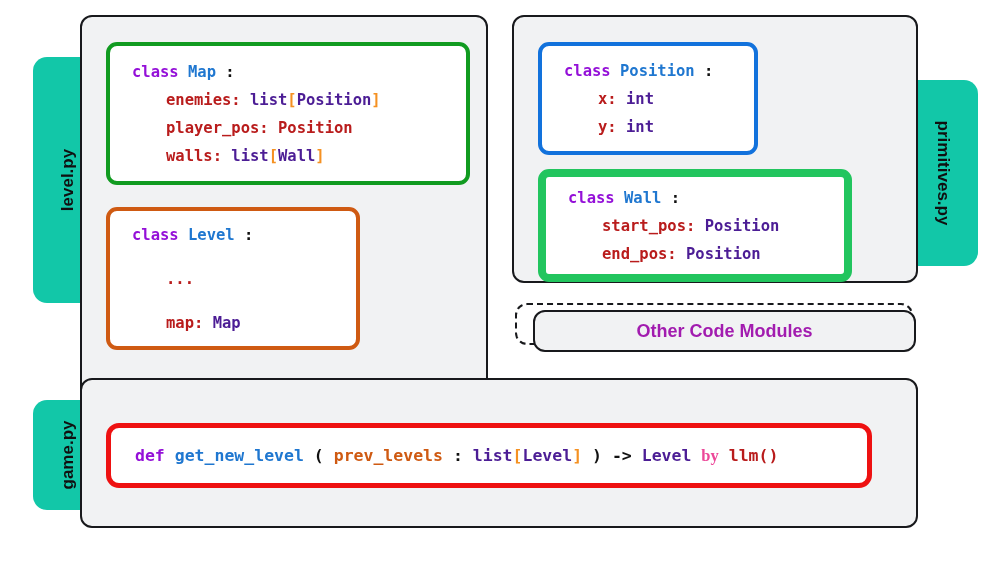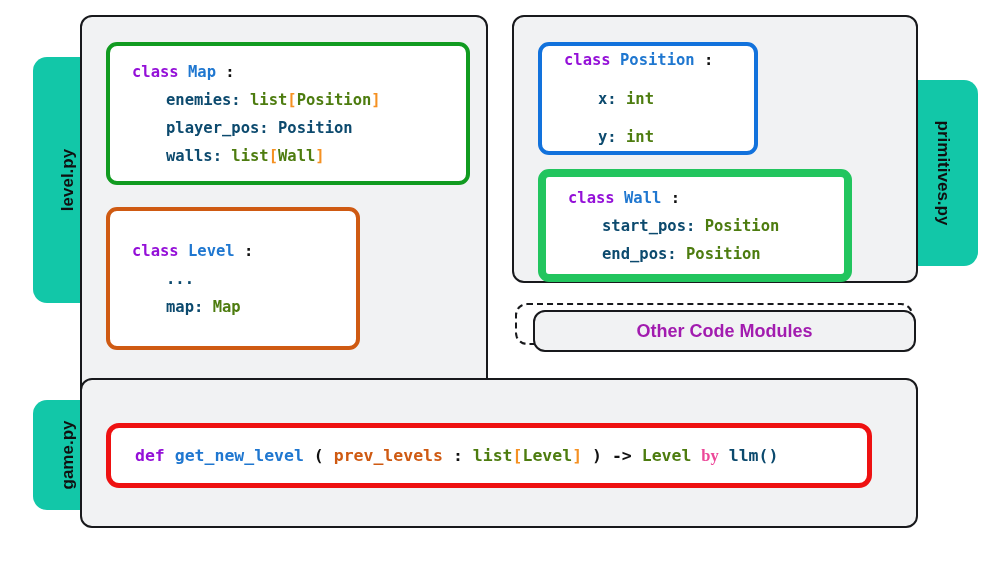--- a/index.html
+++ b/index.html
@@ -50,21 +50,21 @@
   .class-box {
     position: absolute;
     background: #FFFFFF;
     border-radius: 11px;
     box-sizing: border-box;
     display: flex;
     flex-direction: column;
     justify-content: center;
   }
   .class-box.green   { border: 4px solid #119B20; }
-  .class-box.orange  { border: 4px solid #CF5A12; }
+  .class-box.orange  { border: 4px solid #CF5A12; gap: 16px; }
   .class-box.blue    { border: 4px solid #1272DC; }
   .class-box.teal    { border: 8px solid #22c55e; }
   .class-box.red     { border: 5px solid #EE1111; border-radius: 13px; }
 
   .code-line {
     font-family: "DejaVu Sans Mono", monospace;
     font-weight: bold;
     font-size: 15.5px;
     line-height: 28px;
     color: #111111;
@@ -78,23 +78,23 @@
     font-weight: bold;
     font-size: 16.5px;
     color: #111111;
     white-space: pre;
     padding-left: 24px;
   }
 
   
   .kw   { color: #9410D8; }   
   .cls  { color: #1F77D0; }   
-  .typ  { color: #4d7c0f; }   
+  .typ  { color: #4c1d95; }   
   .brk  { color: #F59122; }   
-  .attr { color: #0c4a6e; }   
+  .attr { color: #b91c1c; }   
   .arg  { color: #CF5A12; }   
   .by   { color: #ec4899; font-family: Liberation Serif, serif; }   
   .pun  { color: #111111; }
 
   
   .stack-back {
     position: absolute;
     background: transparent;
     border: 2px dashed #18191C;
     border-radius: 12px;
@@ -149,21 +149,21 @@
 
 
     <div class="code-line indent"><span class="attr">...</span></div>
 
     <div class="code-line indent"><span class="attr">map:</span><span class="pun"> </span><span class="typ">Map</span></div>
   </div>
 </div>
 
 <div class="module-panel" style="left:512px; top:15px; width:406px; height:268px;">
 
-  <div class="class-box blue" style="left:24px; top:25px; width:220px; height:113px;justify-content:space-between;">
+  <div class="class-box blue" style="left:24px; top:25px; width:220px; height:113px;">
     <div class="code-line"><span class="kw">class</span><span class="pun"> </span><span class="cls">Position</span><span class="pun"> </span><span class="pun">:</span></div>
 
     <div class="code-line indent"><span class="attr">x:</span><span class="pun"> </span><span class="typ">int</span></div>
 
     <div class="code-line indent"><span class="attr">y:</span><span class="pun"> </span><span class="typ">int</span></div>
   </div>
 
   <div class="class-box teal" style="left:24px; top:152px; width:314px; height:113px;">
     <div class="code-line"><span class="kw">class</span><span class="pun"> </span><span class="cls">Wall</span><span class="pun"> </span><span class="pun">:</span></div>
 

